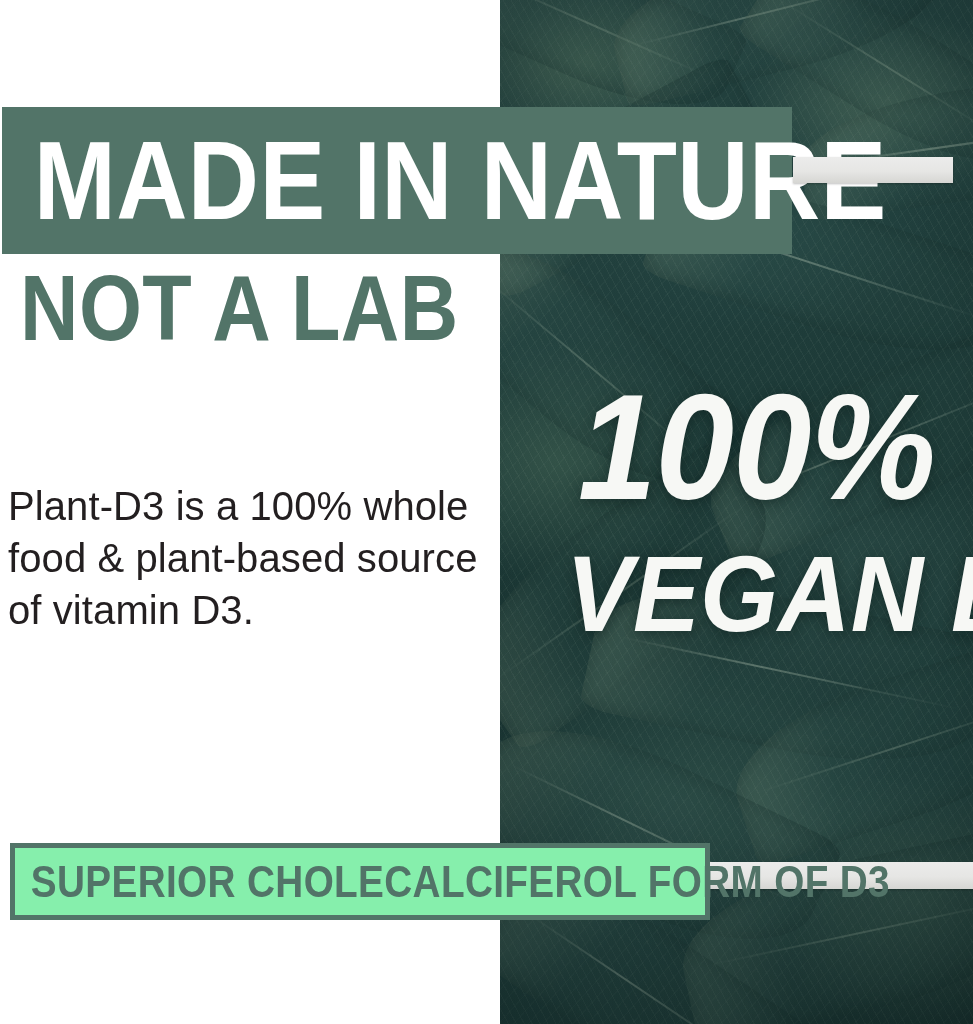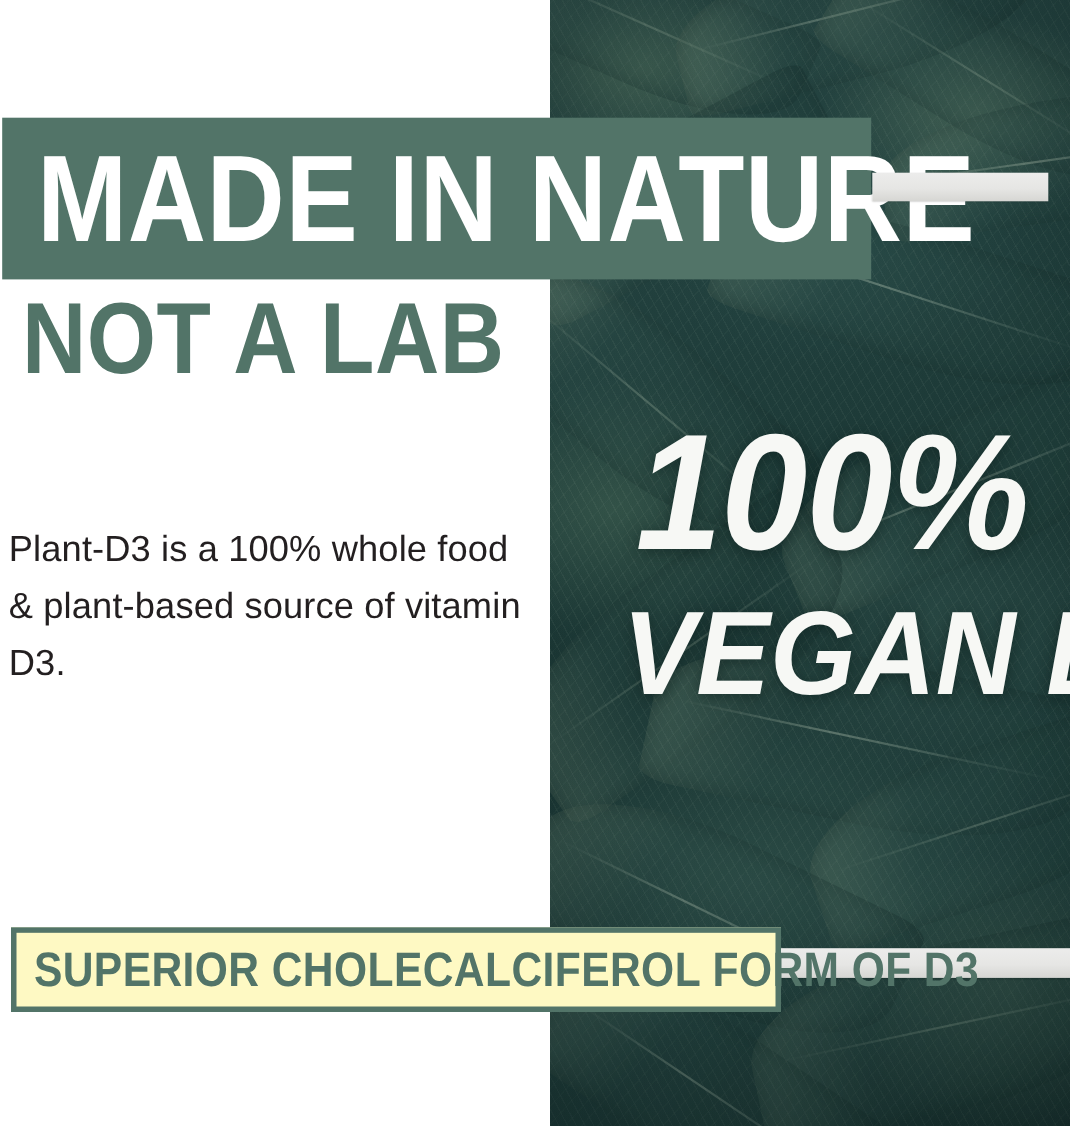--- a/index.html
+++ b/index.html
@@ -163,21 +163,21 @@
   
   .body-copy {
     position: absolute;
     left: 8px;
     top: 440px;
     width: 470px;
     z-index: 5;
     color: #231f20;
     font-family: "Liberation Sans", sans-serif;
     font-weight: 400;
-    font-size: 33px;
+    font-size: 40px;
     line-height: 52px;
     letter-spacing: 0.1px;
   }
 
   
   .overlay-type {
     position: absolute;
     z-index: 7;
     color: #f7f8f5;
     font-family: "Liberation Sans Narrow", "Liberation Sans", sans-serif;
@@ -206,21 +206,21 @@
   }
 
   
   .callout-banner {
     position: absolute;
     left: 10px;
     top: 843px;
     width: 700px;
     height: 77px;
     box-sizing: border-box;
-    background: #fef9c3;
+    background: #86efac;
     border: 5px solid #527468;
     z-index: 8;
     display: flex;
     align-items: center;
   }
   .callout-text {
     color: #527468;
     font-family: "Liberation Sans Narrow", "Liberation Sans", sans-serif;
     font-weight: 700;
     font-size: 44px;

